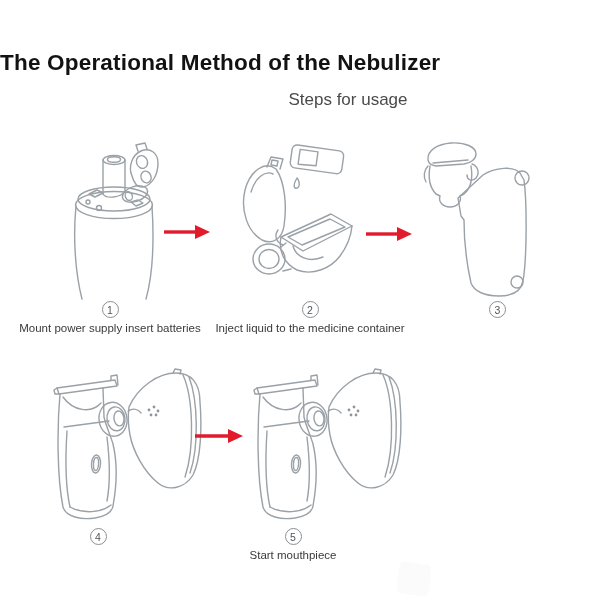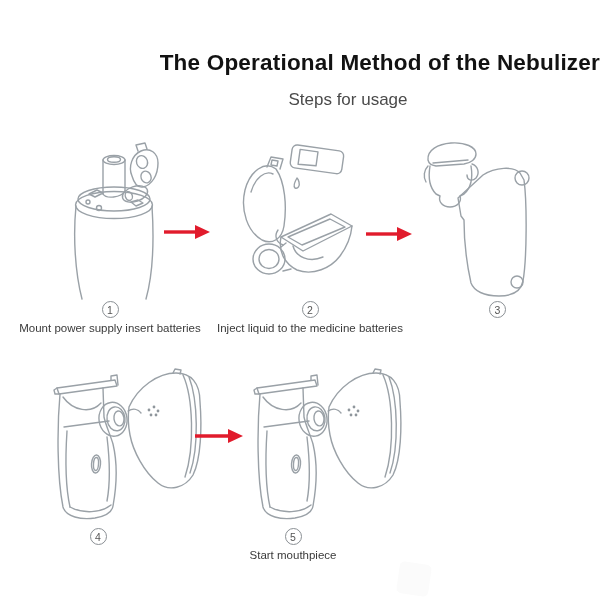--- a/index.html
+++ b/index.html
@@ -1,21 +1,21 @@
 <!DOCTYPE html>
 <html><head>
 <meta charset="utf-8">
 <style>
   html,body{margin:0;padding:0;background:#fff;}
   .canvas{
     position:relative;width:600px;height:600px;background:#ffffff;
     font-family:"Liberation Sans",sans-serif;overflow:hidden;margin:0 auto;
   }
   .title{
-    position:absolute;top:50px;left:0;width:600px;text-align:right;
+    position:absolute;top:50px;left:0;width:600px;text-align:left;
     font-size:22.5px;font-weight:bold;color:#121212;letter-spacing:.2px;
   }
   .subtitle{
     position:absolute;top:90px;left:0;width:600px;text-align:center;
     font-size:17px;color:#4a4a4a;padding-left:48px;
   }
   .illus{position:absolute;}
   .art{stroke:#9aa1a7;fill:none;stroke-width:1.4;stroke-linecap:round;stroke-linejoin:round;}
   .mist{fill:#8f969c;stroke:none;}
   .step-label{
@@ -153,21 +153,21 @@
     <use href="#nebmask"></use>
   </svg>
 
   <div class="step-label" style="left:10px;top:301px;width:200px;">
     <div class="num-circle">1</div>
     <div class="caption">Mount power supply insert batteries</div>
   </div>
 
   <div class="step-label" style="left:205px;top:301px;width:210px;">
     <div class="num-circle">2</div>
-    <div class="caption">Inject liquid to the medicine batteries</div>
+    <div class="caption">Inject liquid to the medicine container</div>
   </div>
 
   <div class="step-label" style="left:395px;top:301px;width:205px;">
     <div class="num-circle">3</div>
   </div>
 
   <div class="step-label" style="left:0px;top:528px;width:196px;">
     <div class="num-circle">4</div>
   </div>
 

